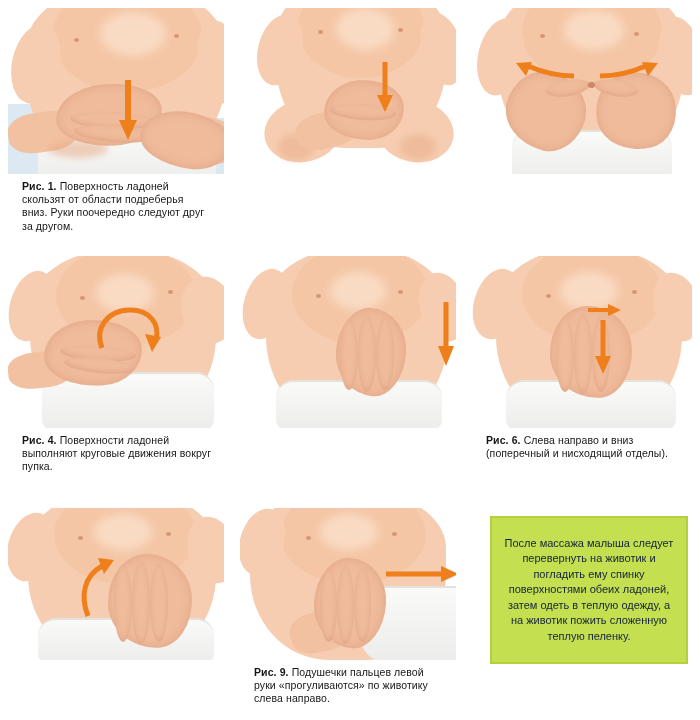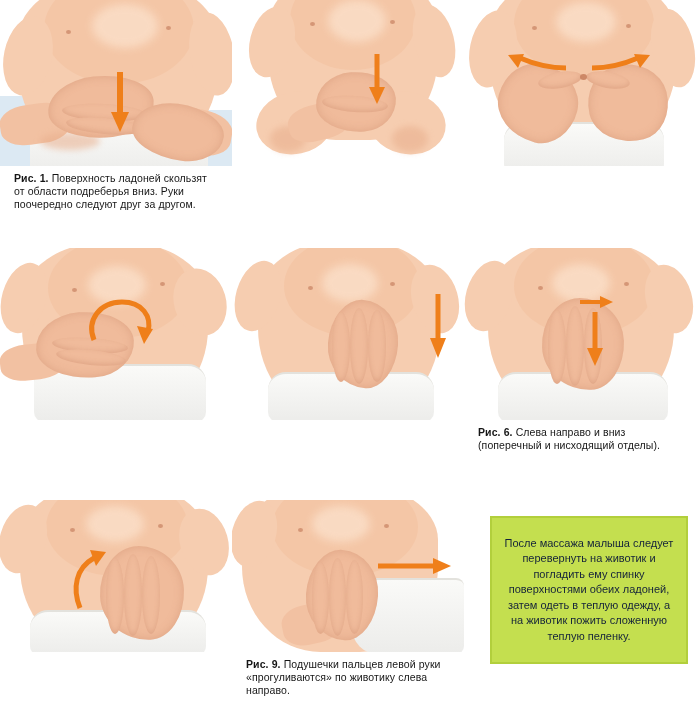--- a/index.html
+++ b/index.html
@@ -23,21 +23,21 @@
     position: absolute;
     left: 0; top: 0;
     width: 700px;
     height: 720px;
     display: grid;
     grid-template-columns: 232px 232px 236px;
     grid-template-rows: 248px 252px 220px;
   }
   .cell {
     position: relative;
-    padding: 0;
+    padding: 8px;
     box-sizing: border-box;
   }
   .figure {
     position: relative;
     width: 100%;
     height: 166px;
     overflow: hidden;
   }
   .caption {
     padding: 6px 12px 0 14px;
@@ -283,20 +283,24 @@
           <div class="finger" style="left:52px;top:90px;width:76px;height:15px;transform:rotate(4deg);"></div>
           <div class="finger" style="left:56px;top:102px;width:70px;height:15px;transform:rotate(6deg);"></div>
           <span class="arrow" style="left:84px;top:48px;">
             <svg width="72" height="66" viewBox="0 0 72 66">
               <path d="M10 44 C2 24 16 6 38 6 C58 6 68 20 64 36" stroke="#ef7f1a" stroke-width="5" fill="none"></path>
               <path d="M60 48 L53 30 L69 33 Z" fill="#ef7f1a"></path>
             </svg>
           </span>
         </div>
       </div>
+      <div class="caption">
+        <b>Рис. 4.</b>
+        <span class="cap-text">Поверхности ладоней выполняют круговые движения вокруг пупка.</span>
+      </div>
     </div>
 
     <div class="cell">
       <div class="figure" style="height:172px;">
         <div class="baby">
           <div class="torso" style="left:26px;top:-8px;width:182px;height:176px;"></div>
           <div class="chest" style="left:52px;top:-12px;width:136px;height:100px;"></div>
           <div class="hilite" style="left:90px;top:16px;width:56px;height:38px;"></div>
           <div class="nipple" style="left:76px;top:38px;"></div>
           <div class="nipple" style="left:158px;top:34px;"></div>

